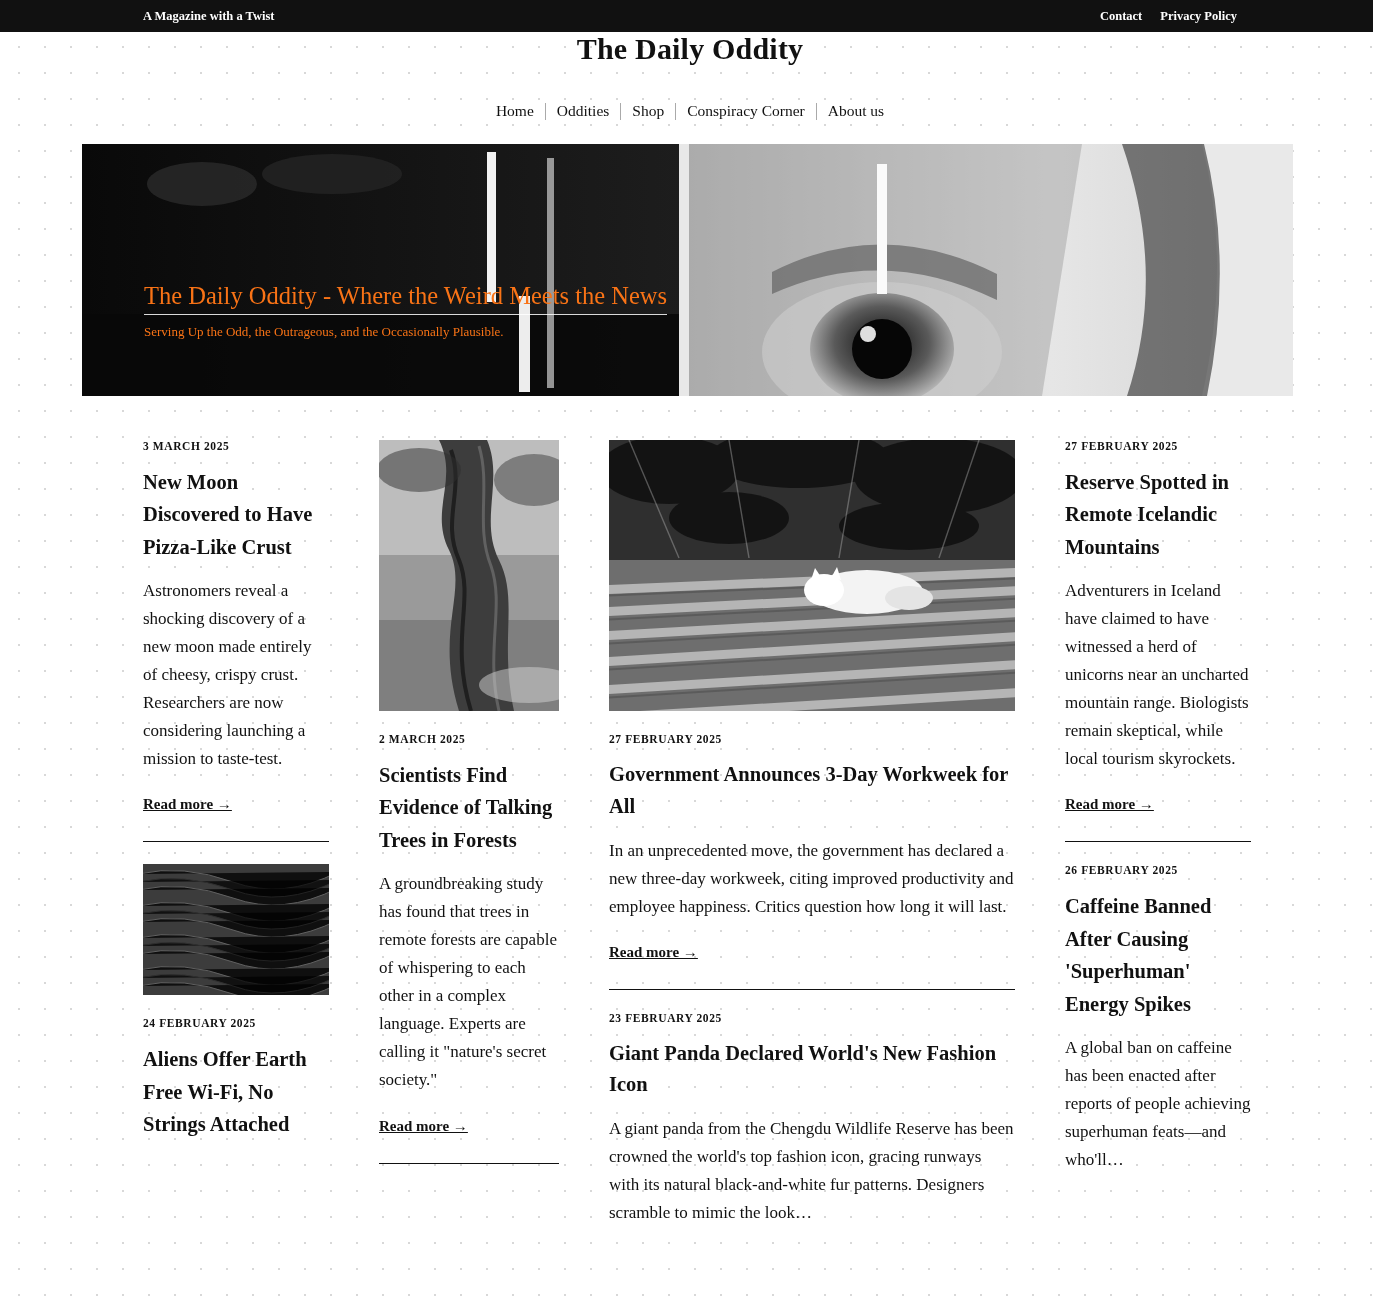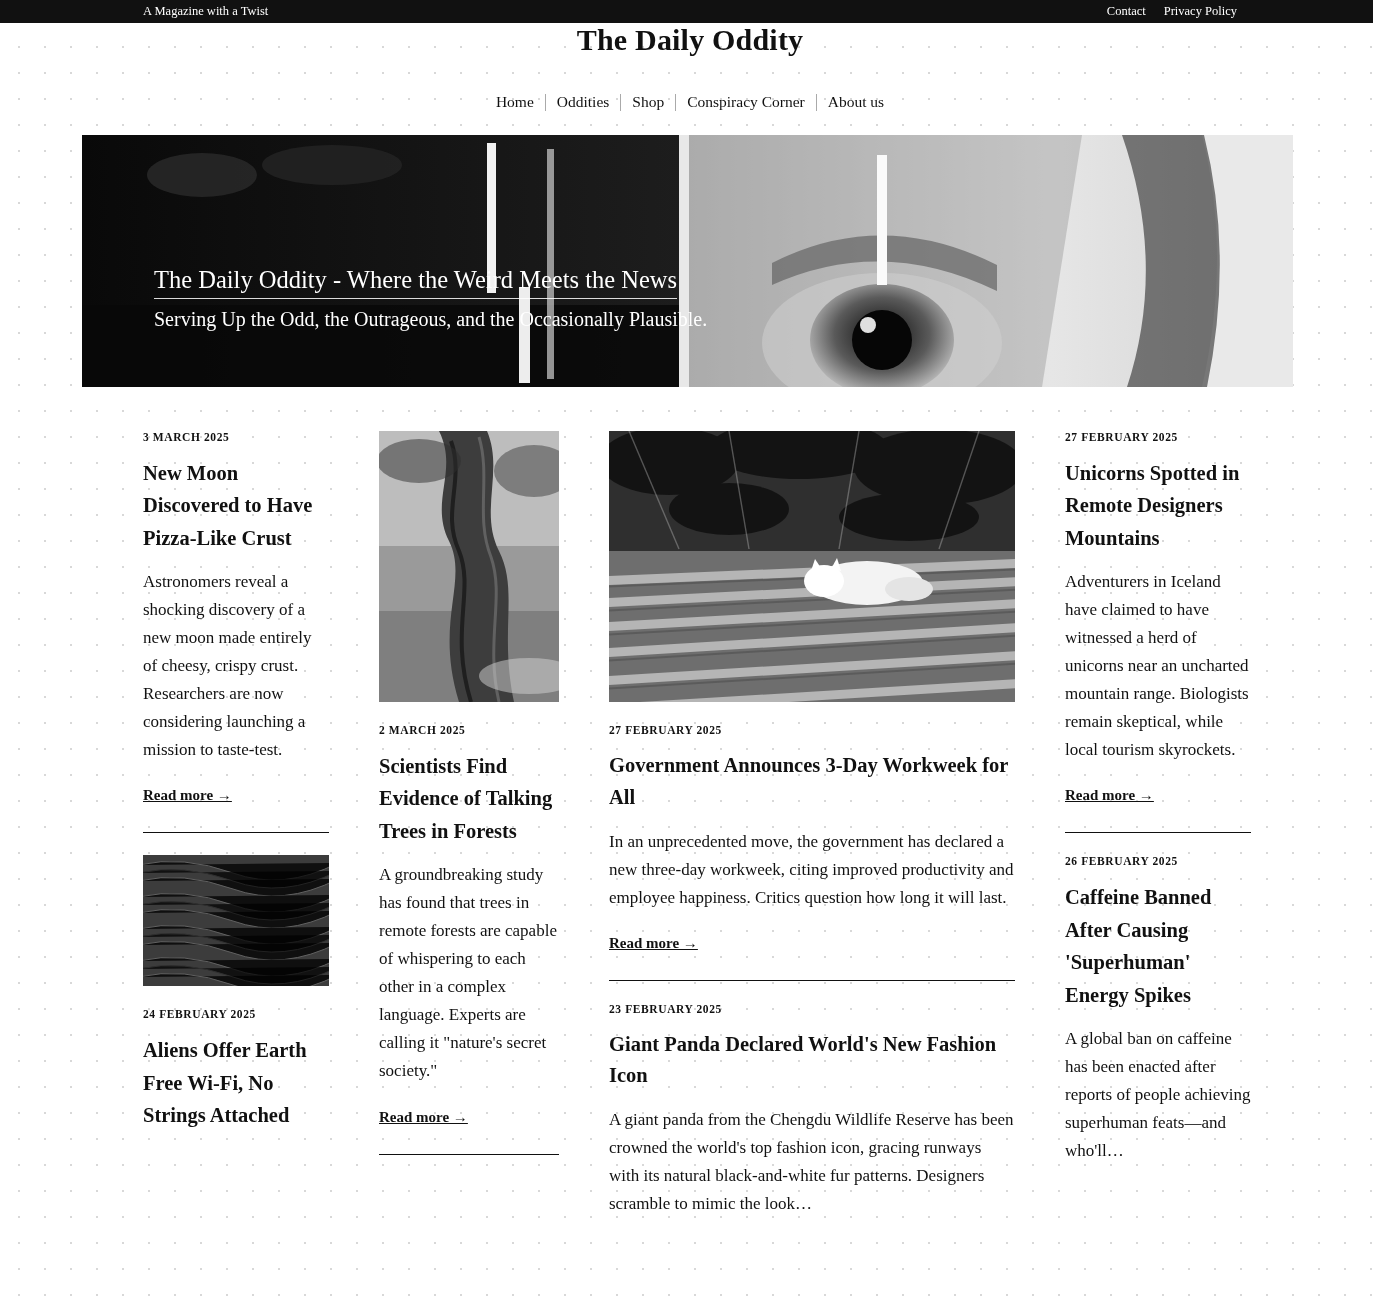--- a/index.html
+++ b/index.html
@@ -21,27 +21,27 @@
     background-size: 26px 26px;
     background-position: 6px 10px;
     z-index: 0;
     pointer-events: none;
   }
 
   
   .topbar {
     position: relative;
     z-index: 3;
-    height: 23px;
+    height: 32px;
     background: #111111;
     color: #ffffff;
     display: flex;
     align-items: center;
     font-family: "Liberation Serif", serif;
-    font-weight: normal;
+    font-weight: bold;
     font-size: 12.5px;
   }
   .topbar .inner {
     width: 1373px;
     padding: 0 136px 0 143px;
     display: flex;
     align-items: center;
     justify-content: space-between;
   }
   .topbar-links { display: flex; gap: 18px; }
@@ -76,33 +76,33 @@
     position: relative;
     z-index: 2;
     margin: 24px 80px 0 82px;
     height: 252px;
     overflow: hidden;
     background: #1b1b1b;
   }
   .hero-art { position: absolute; inset: 0; }
   .hero-text {
     position: absolute;
-    left: 72px;
+    left: 62px;
     bottom: 56px;
-    color: #ffffff;
+    color: #f97316;
   }
   .hero-title {
     font-size: 24.5px;
     line-height: 1.25;
     border-bottom: 1px solid rgba(255,255,255,.85);
     display: inline-block;
     padding-bottom: 2px;
     margin-bottom: 9px;
   }
-  .hero-sub { font-size: 20px; }
+  .hero-sub { font-size: 13px; }
 
   
   .content {
     position: relative;
     z-index: 2;
     margin: 44px 130px 0 143px;
     display: grid;
     grid-template-columns: 186px 180px 406px 186px;
     column-gap: 50px;
   }
@@ -351,21 +351,21 @@
     <div class="block">
       <div class="date">23 FEBRUARY 2025</div>
       <h2 class="headline">Giant Panda Declared World's New Fashion Icon</h2>
       <p class="excerpt">A giant panda from the Chengdu Wildlife Reserve has been crowned the world's top fashion icon, gracing runways with its natural black-and-white fur patterns. Designers scramble to mimic the look…</p>
     </div>
   </div>
 
   <div class="col">
     <div class="block">
       <div class="date">27 FEBRUARY 2025</div>
-      <h2 class="headline">Unicorns Spotted in Remote Designers Mountains</h2>
+      <h2 class="headline">Reserve Spotted in Remote Icelandic Mountains</h2>
       <p class="excerpt">Adventurers in Iceland have claimed to have witnessed a herd of unicorns near an uncharted mountain range. Biologists remain skeptical, while local tourism skyrockets.</p>
       <a class="readmore">Read more →</a>
       <div class="divider"></div>
     </div>
 
     <div class="block">
       <div class="date">26 FEBRUARY 2025</div>
       <h2 class="headline">Caffeine Banned After Causing 'Superhuman' Energy Spikes</h2>
       <p class="excerpt">A global ban on caffeine has been enacted after reports of people achieving superhuman feats—and who'll…</p>
     </div>

